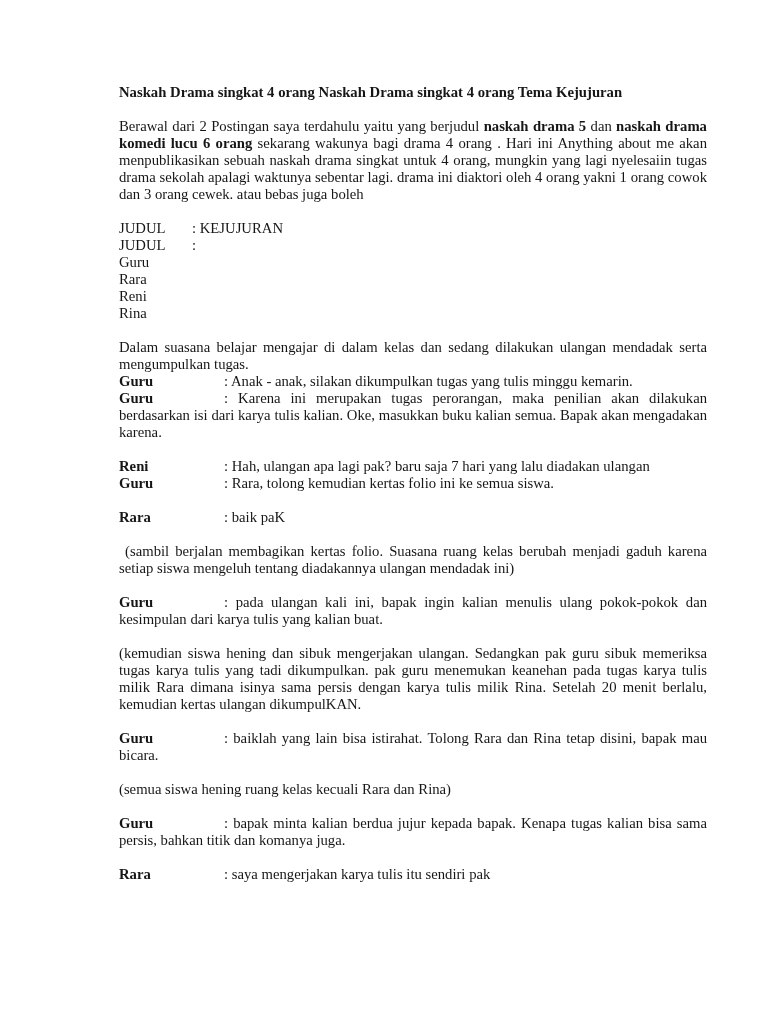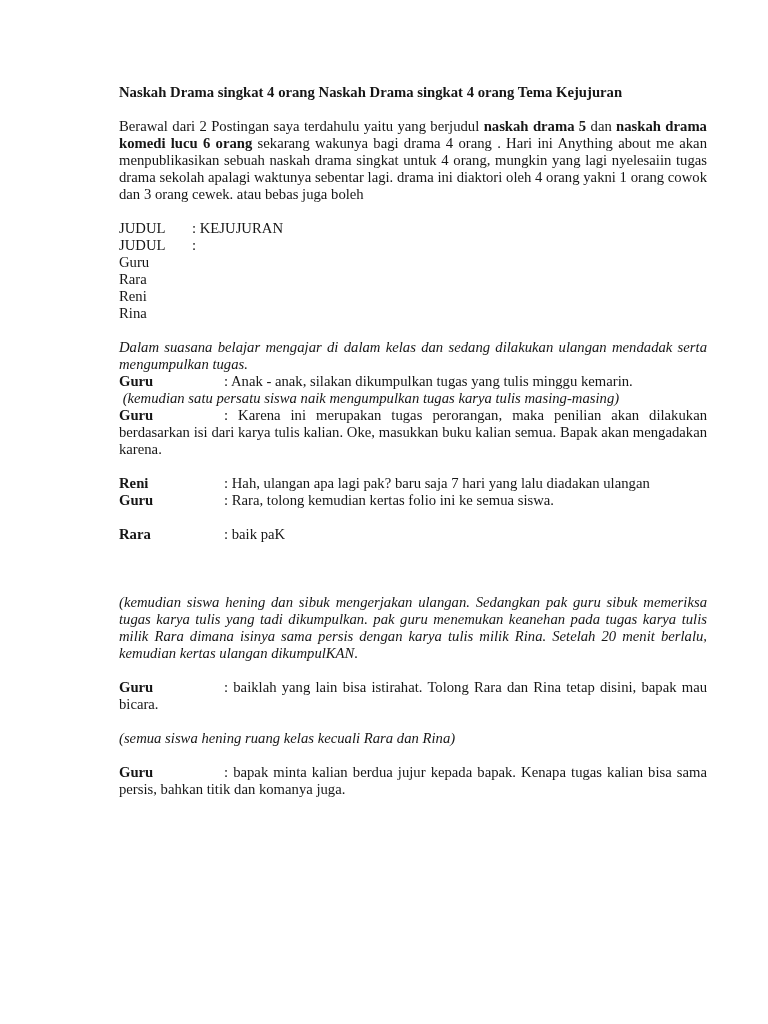--- a/index.html
+++ b/index.html
@@ -25,21 +25,21 @@
     color: #161616;
     text-align: justify;
     margin-left: 29px;
   }
   .content p {
     margin: 0;
     min-height: 17px;
   }
   .blank { height: 17px; }
   .heading { font-weight: 700; }
-  .stage { font-style: italic; }
+  .stage { }
   .bold { font-weight: 700; }
   .speaker {
     font-weight: 700;
     display: inline-block;
     width: 105px;
     vertical-align: top;
   }
   .flabel {
     display: inline-block;
     width: 73px;
@@ -57,33 +57,35 @@
       <p class="blank"></p>
       <p><span class="flabel">JUDUL</span><span>: KEJUJURAN</span></p>
       <p><span class="flabel">JUDUL</span><span>:</span></p>
       <p>Guru</p>
       <p>Rara</p>
       <p>Reni</p>
       <p>Rina</p>
       <p class="blank"></p>
       <p class="stage">Dalam suasana belajar mengajar di dalam kelas dan sedang dilakukan ulangan mendadak serta mengumpulkan tugas.</p>
       <p><span class="speaker">Guru</span><span>: Anak - anak, silakan dikumpulkan tugas yang tulis minggu kemarin.</span></p>
-      <p class="stage">&nbsp;(kemudian satu persatu siswa naik mengumpulkan tugas karya tulis masing-masing)</p>
       <p><span class="speaker">Guru</span><span>: Karena ini merupakan tugas perorangan, maka penilian akan dilakukan berdasarkan isi dari karya tulis kalian. Oke, masukkan  buku kalian semua. Bapak akan mengadakan karena.</span></p>
       <p class="blank"></p>
       <p><span class="speaker">Reni</span><span>: Hah, ulangan apa lagi pak? baru saja 7 hari yang lalu diadakan ulangan</span></p>
       <p><span class="speaker">Guru</span><span>: Rara, tolong kemudian kertas folio ini ke semua siswa.</span></p>
       <p class="blank"></p>
       <p><span class="speaker">Rara</span><span>: baik paK</span></p>
       <p class="blank"></p>
+      <p class="stage">&nbsp;(sambil berjalan membagikan kertas folio. Suasana ruang kelas berubah menjadi gaduh karena setiap siswa mengeluh tentang diadakannya ulangan mendadak ini)</p>
       <p class="blank"></p>
+      <p><span class="speaker">Guru</span><span>: pada ulangan kali ini, bapak ingin kalian menulis ulang pokok-pokok dan kesimpulan dari karya tulis yang kalian buat.</span></p>
       <p class="blank"></p>
       <p class="stage">(kemudian siswa hening dan sibuk mengerjakan ulangan. Sedangkan pak guru sibuk memeriksa tugas karya tulis yang tadi dikumpulkan. pak guru menemukan keanehan pada tugas karya tulis milik Rara dimana isinya sama persis dengan karya tulis milik Rina. Setelah 20 menit berlalu, kemudian kertas ulangan dikumpulKAN.</p>
       <p class="blank"></p>
       <p><span class="speaker">Guru</span><span>: baiklah yang lain bisa istirahat. Tolong Rara dan Rina tetap disini, bapak mau bicara.</span></p>
       <p class="blank"></p>
       <p class="stage">(semua siswa hening ruang kelas kecuali Rara dan Rina)</p>
       <p class="blank"></p>
       <p><span class="speaker">Guru</span><span>: bapak minta kalian berdua jujur kepada bapak. Kenapa  tugas kalian bisa sama persis, bahkan titik dan komanya juga.</span></p>
       <p class="blank"></p>
+      <p><span class="speaker">Rara</span><span>: saya mengerjakan karya tulis itu sendiri pak</span></p>
       <p class="blank"></p>
     </div>
 </div>
 
 </body></html>

